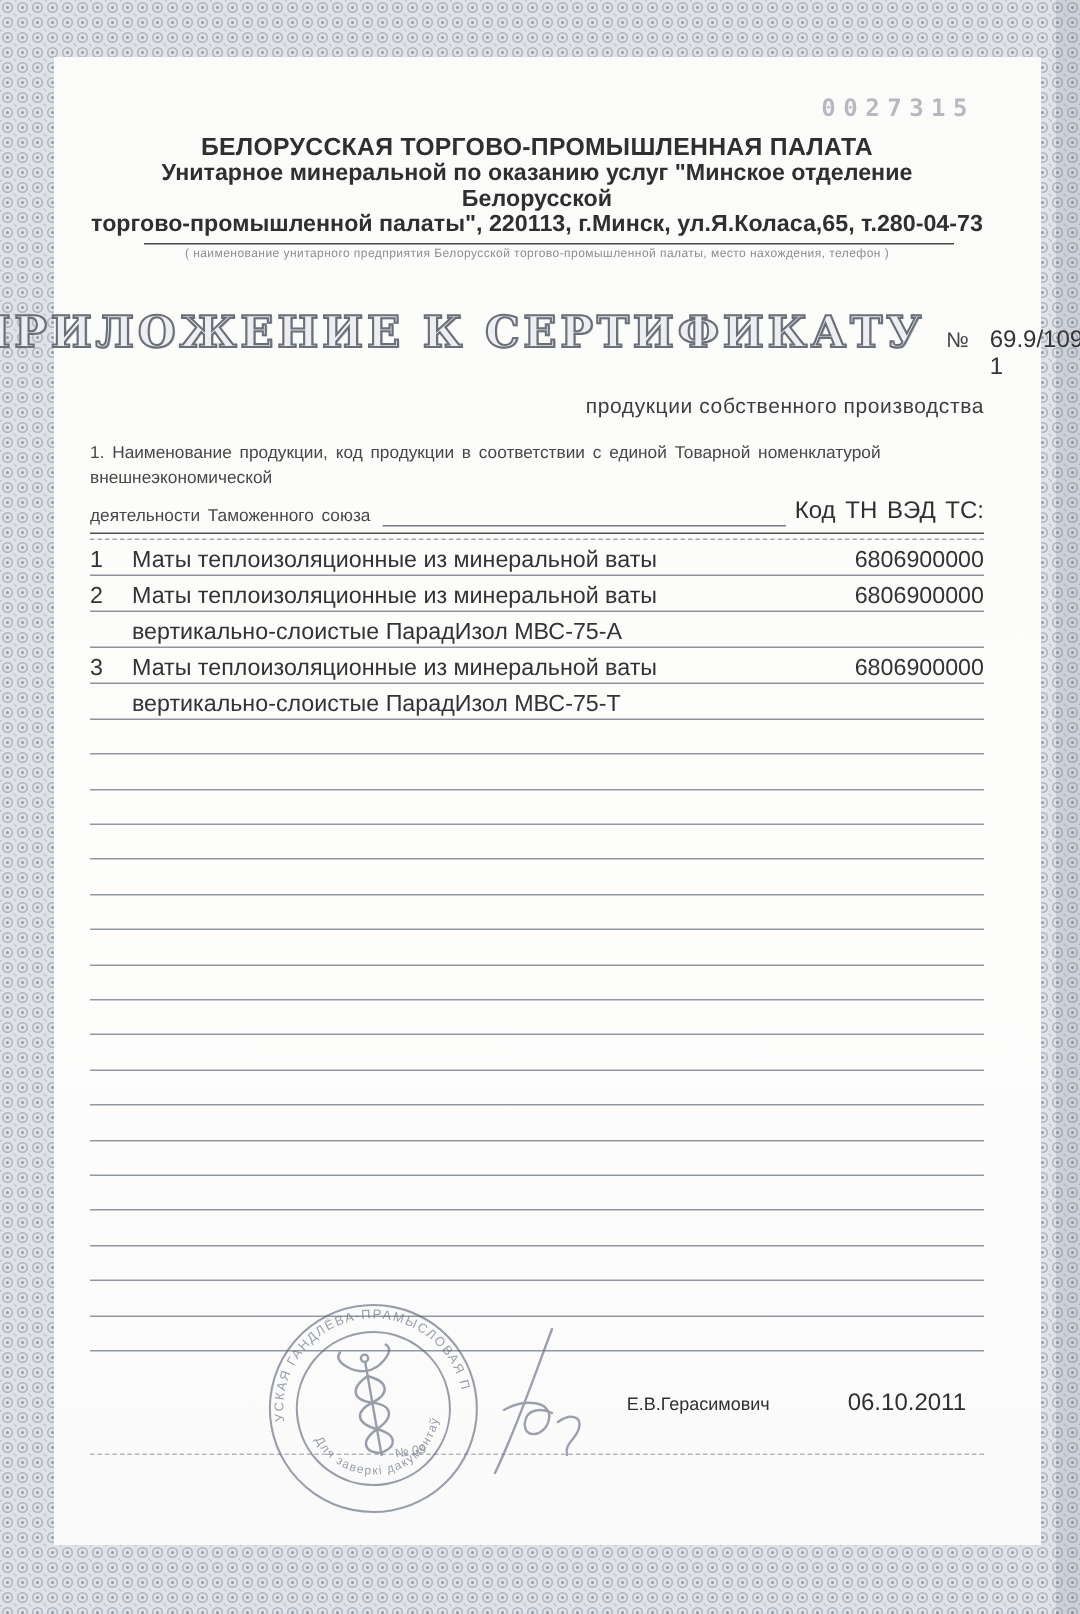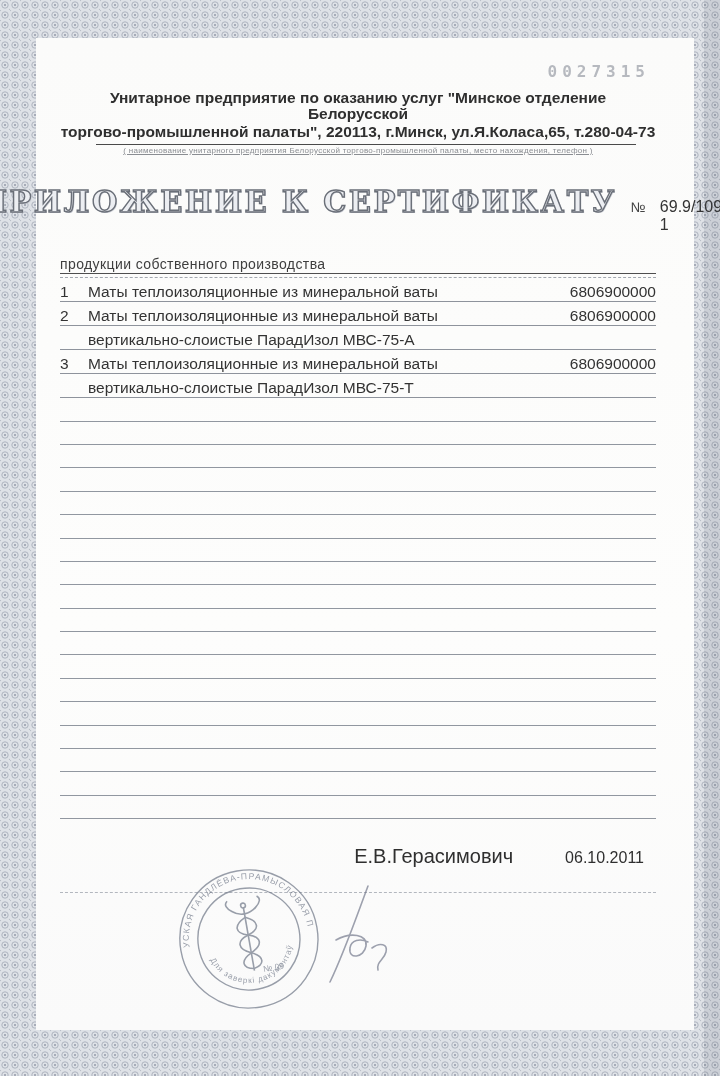--- a/index.html
+++ b/index.html
@@ -15,51 +15,51 @@
   }
   .serial{
     position:absolute;top:24px;right:44px;
     font-family:"DejaVu Sans Mono",monospace;font-size:16px;letter-spacing:5px;
     color:#b6b9bf;font-weight:bold;
   }
   .org{ text-align:center; margin-top:32px; line-height:1.05; }
   .org-title{font-size:16.5px;font-weight:bold;color:#2f2f2f;letter-spacing:.2px;}
   .org-line{font-size:15.5px;font-weight:bold;color:#2f2f2f;margin-top:1px;}
   .org-hr{border:0;border-top:1.5px solid #4a4a4a;margin:4px 20px 2px 36px;}
-  .org-caption{font-size:8px;color:#8a8d92;letter-spacing:.3px;text-decoration:underline;}
+  .org-caption{font-size:8px;color:#8a8d92;letter-spacing:.3px;}
   .title-row{
     display:flex;align-items:baseline;justify-content:center;gap:14px;
     margin-top:30px;
   }
   .title-main{
     font-family:"DejaVu Serif",serif;font-weight:bold;font-size:29px;
     letter-spacing:2.5px;color:#eceef2;
     -webkit-text-stroke:1.4px #6a6f78;
     text-shadow:1px 1px 0 #c9ccd4;
     white-space:nowrap;
   }
   .title-no{font-size:14px;color:#444;}
   .title-number{font-size:16px;color:#333;}
-  .subtitle{text-align:left;font-size:14px;color:#3e3e3e;margin-top:22px;letter-spacing:.4px;}
+  .subtitle{text-align:right;font-size:14px;color:#3e3e3e;margin-top:8px;letter-spacing:.4px;}
   .clause{font-size:11.5px;color:#474747;margin-top:16px;line-height:1.55;word-spacing:2px;}
   .clause-l2{display:flex;align-items:flex-end;}
   .clause-l2 .txt{white-space:nowrap;}
   .clause-l2 .fill{flex:1;border-bottom:1px solid #777c84;margin:0 6px 3px 8px;}
   .code-header{font-size:16px;color:#2f2f2f;white-space:nowrap;font-weight:500;}
   .code-rule{border-top:1.5px solid #4e4e4e;border-bottom:1px dashed #a2a7af;height:3px;margin-top:1px;}
   .item-row{display:flex;align-items:flex-end;border-bottom:1px solid #8e939c;height:23px;}
   .item-row.b{padding-left:28px;}
   .item-num{width:28px;font-size:15.5px;color:#333;}
   .item-name{flex:1;font-size:15.5px;color:#333;white-space:nowrap;}
   .item-code{width:150px;text-align:right;font-size:15.5px;color:#333;}
   .rules .rule{height:22.4px;border-bottom:1px solid #9197a0;}
   .para2{font-size:11.5px;color:#474747;margin-top:26px;line-height:1.6;word-spacing:3px;}
   .sig-row{display:flex;align-items:baseline;margin-top:22px;}
   .sig-pos{font-size:16px;color:#2f2f2f;margin-left:24px;white-space:nowrap;}
-  .sig-name{font-size:20px;color:#2f2f2f;margin-left:auto;white-space:nowrap;}
+  .sig-name{font-size:12px;color:#2f2f2f;margin-left:auto;white-space:nowrap;}
   .sig-date{font-size:16px;color:#2f2f2f;margin-left:52px;margin-right:12px;white-space:nowrap;}
   .sig-line{border-top:1px dashed #b3b7be;margin-top:24px;}
   .mp{position:absolute;left:212px;top:963px;font-size:11px;color:#4a4a4a;}
   .stamp{position:absolute;left:174px;top:867px;width:150px;height:145px;transform:rotate(-10deg);opacity:.62;z-index:3;}
   .autograph{position:absolute;left:296px;top:878px;width:110px;height:115px;opacity:.65;z-index:3;}
   .imprint{position:absolute;right:40px;bottom:46px;font-size:6px;color:#b3b6ba;letter-spacing:.5px;}
   .dark-edge{position:absolute;right:0;top:0;width:16px;height:1076px;background:rgba(70,80,100,.12);z-index:2;}
 </style>
 </head>
 <body>
@@ -199,33 +199,42 @@
         <circle cx="694" cy="1013" r="11"></circle>
     </g>
   </svg>
   <div class="dark-edge"></div>
 
   <div class="sheet">
 
     <div class="serial">0027315</div>
 
     <div class="org">
-      <div class="org-line">Унитарное предприятие по оказанию услуг "Минское отделение Белорусской</div>
+      <div class="org-title">БЕЛОРУССКАЯ ТОРГОВО-ПРОМЫШЛЕННАЯ ПАЛАТА</div>
+      <div class="org-line">Унитарное минеральной по оказанию услуг "Минское отделение Белорусской</div>
       <div class="org-line">торгово-промышленной палаты", 220113, г.Минск, ул.Я.Коласа,65, т.280-04-73</div>
       <hr class="org-hr">
       <div class="org-caption">( наименование унитарного предприятия Белорусской торгово-промышленной палаты, место нахождения, телефон )</div>
     </div>
 
     <div class="title-row">
       <span class="title-main">ПРИЛОЖЕНИЕ К СЕРТИФИКАТУ</span>
       <span class="title-no">№</span>
       <span class="title-number">69.9/1096-1</span>
     </div>
     <div class="subtitle">продукции собственного производства</div>
 
+    <div class="clause">
+      <div>1.  Наименование продукции,  код продукции в соответствии с единой Товарной номенклатурой внешнеэкономической</div>
+      <div class="clause-l2">
+        <span class="txt">деятельности Таможенного союза</span>
+        <span class="fill"></span>
+        <span class="code-header">Код ТН ВЭД ТС:</span>
+      </div>
+    </div>
     <div class="code-rule"></div>
 
     <div>
       <div class="item-row a">
         <span class="item-num">1</span>
         <span class="item-name">Маты теплоизоляционные из минеральной ваты</span>
         <span class="item-code">6806900000</span>
       </div>
       <div class="item-row a">
         <span class="item-num">2</span>

